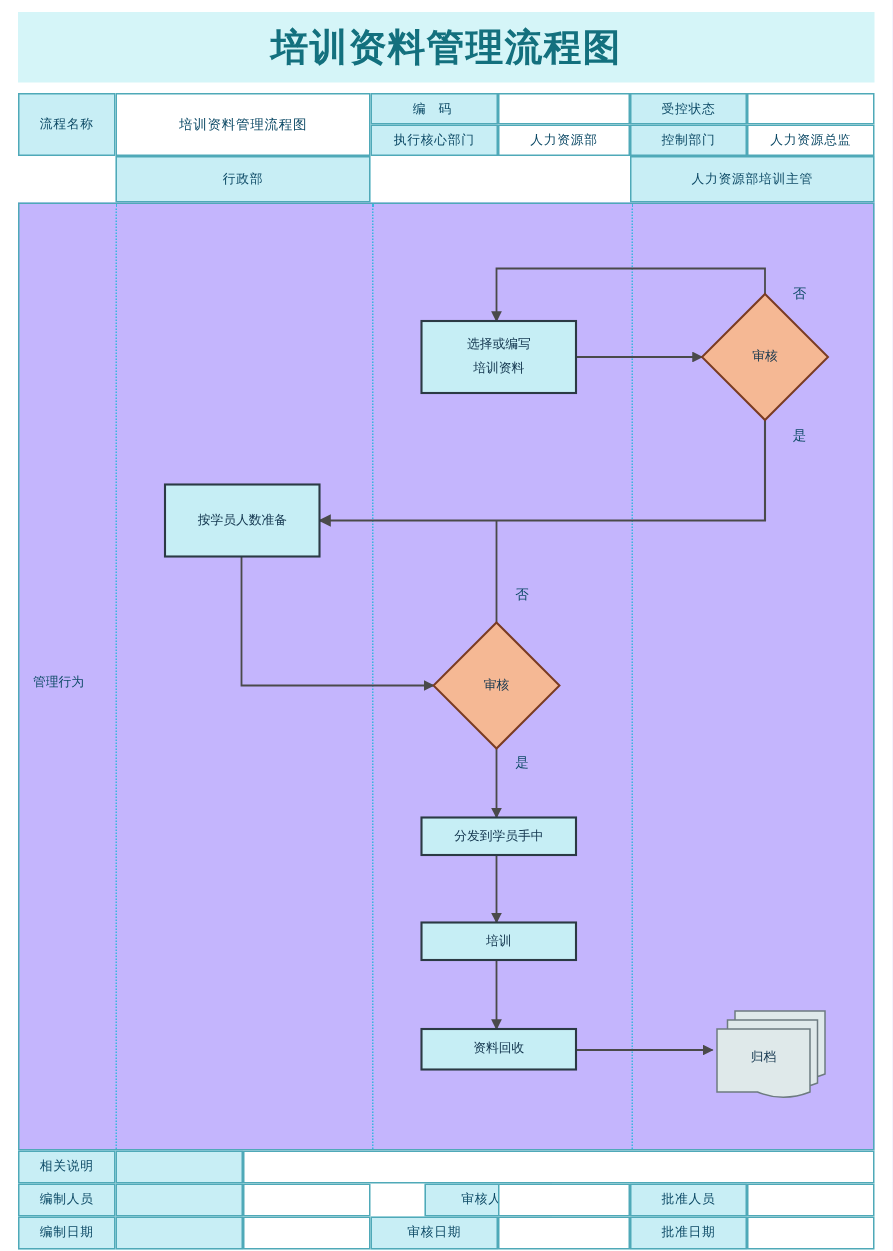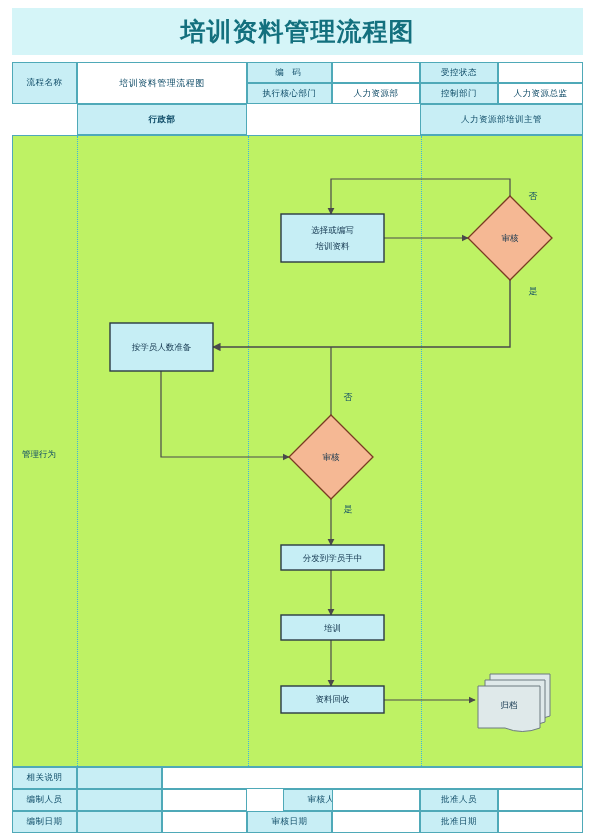--- a/index.html
+++ b/index.html
@@ -58,21 +58,21 @@
 
   
   .lane-area {
     position: absolute;
     left: 12px;
     top: 135px;
     width: 571px;
     height: 632px;
     box-sizing: border-box;
     border: 1px solid #4fa9b8;
-    background: #bef264;
+    background: #c4b5fd;
   }
   .lane-divider {
     position: absolute;
     top: 0;
     width: 0;
     height: 100%;
     border-left: 1px dotted #39b6e0;
   }
   .lane-label {
     position: absolute;
@@ -119,21 +119,21 @@
 
   <div class="cell" style="left:420px; top:62px; width:78px; height:21px;">受控状态</div>
   <div class="cell white" style="left:498px; top:62px; width:85px; height:21px;"></div>
 
   <div class="cell" style="left:247px; top:83px; width:85px; height:21px;">执行核心部门</div>
   <div class="cell white" style="left:332px; top:83px; width:88px; height:21px;">人力资源部</div>
 
   <div class="cell" style="left:420px; top:83px; width:78px; height:21px;">控制部门</div>
   <div class="cell white" style="left:498px; top:83px; width:85px; height:21px;">人力资源总监</div>
 
-  <div class="cell" style="left:77px; top:104px; width:170px; height:31px;font-weight:bold;">行政部</div>
+  <div class="cell" style="left:77px; top:104px; width:170px; height:31px;">行政部</div>
   <div class="cell" style="left:420px; top:104px; width:163px; height:31px;">人力资源部培训主管</div>
 
   <div class="lane-area">
     <div class="lane-divider" style="left:64px;"></div>
     <div class="lane-divider" style="left:235px;"></div>
     <div class="lane-divider" style="left:408px;"></div>
     <div class="lane-label" style="left:9px; top:313px;">管理行为</div>
   </div>
 
   <svg class="flow-svg" width="595" height="834">

